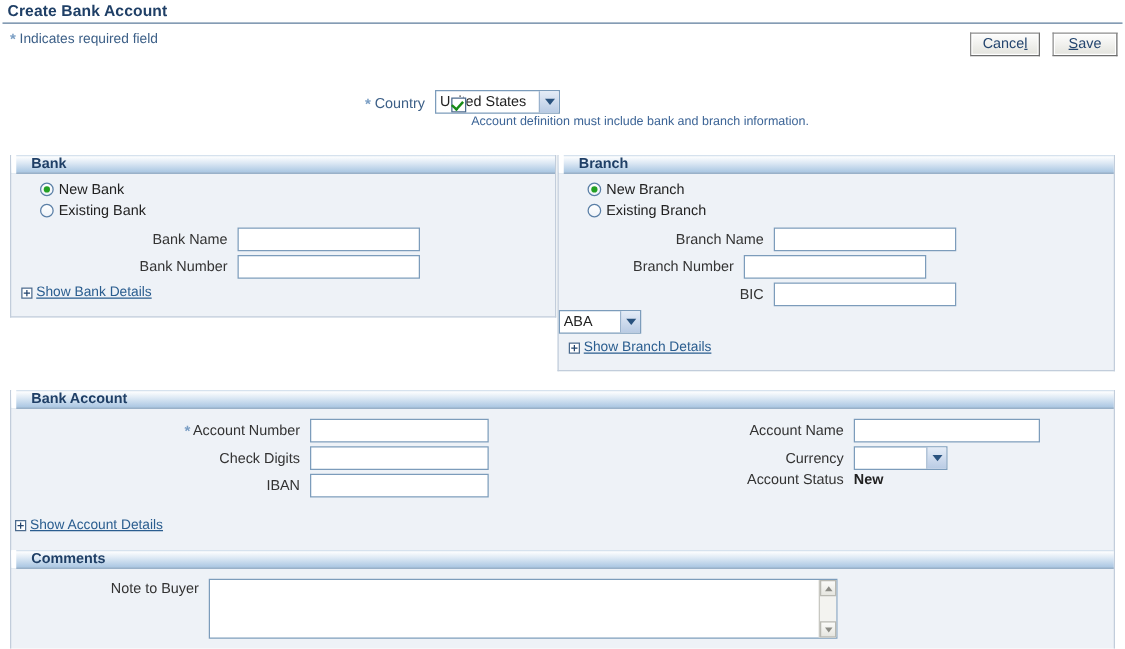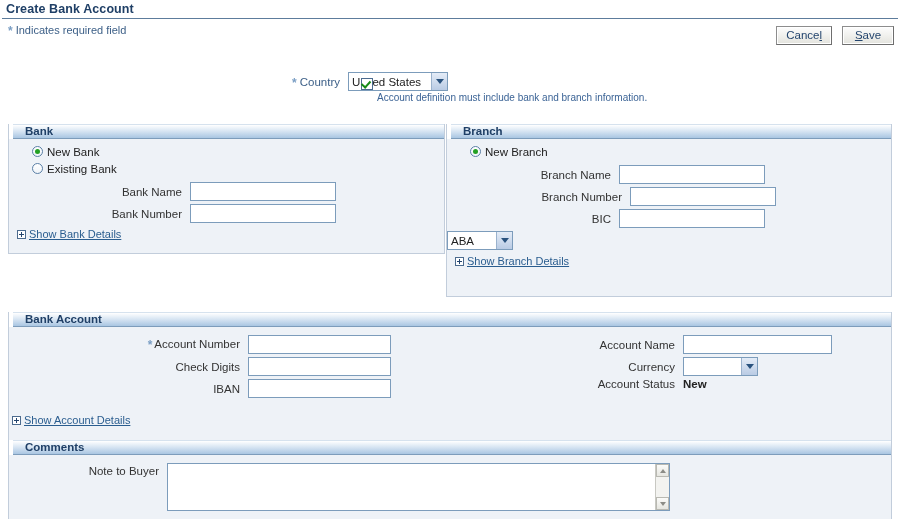--- a/index.html
+++ b/index.html
@@ -389,27 +389,31 @@
 <div class="panel" style="left:446px; top:124px; width:446px; height:173px;">
   <div class="panel-head">
     <span class="tick"></span>
     <span class="panel-title">Branch</span>
   </div>
   <div class="panel-body">
     <div class="radio-row">
       <span class="ebs-radio on"></span>
       <span class="radio-label">New Branch</span>
     </div>
+    <div class="radio-row">
+      <span class="ebs-radio"></span>
+      <span class="radio-label">Existing Branch</span>
+    </div>
 
     <div class="frow" style="margin-top:5px;">
       <span class="flabel" style="width:172px;">Branch Name</span>
       <span class="ftext" style="width:146px;"></span>
     </div>
     <div class="frow">
-      <span class="flabel" style="width:183px;">Branch Number</span>
+      <span class="flabel" style="width:148px;">Branch Number</span>
       <span class="ftext" style="width:146px;"></span>
     </div>
     <div class="frow">
       <span class="flabel" style="width:172px;">BIC</span>
       <span class="ftext" style="width:146px;"></span>
     </div>
     <div class="frow">
       <span class="ebs-select" style="width:66px;">
         <span class="sel-text">ABA</span>
         <span class="sel-arrow">

